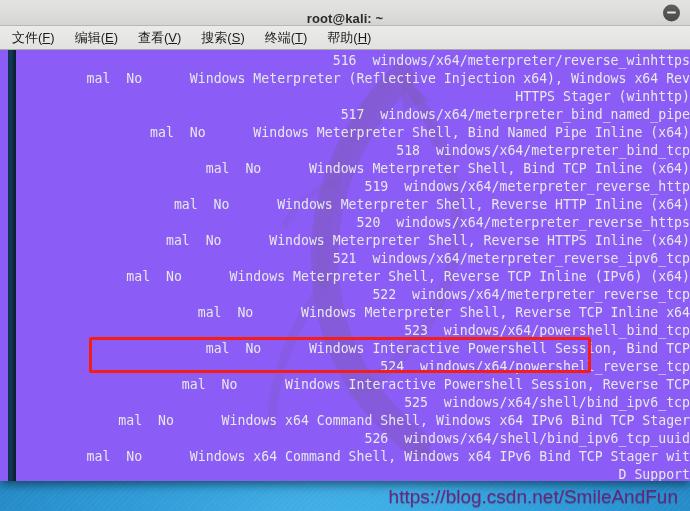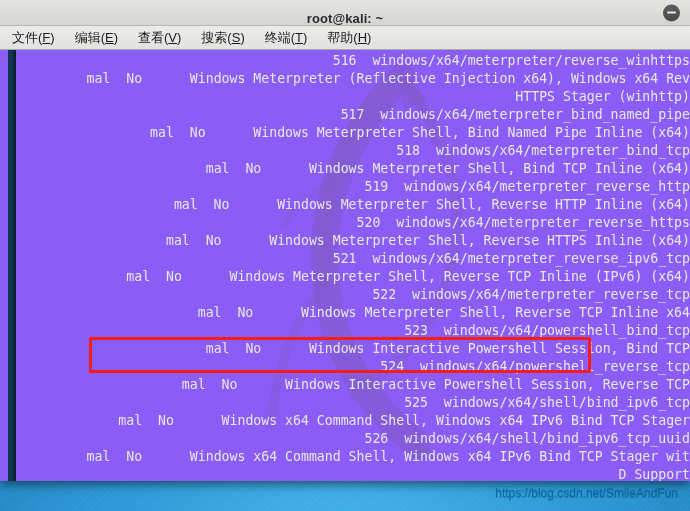--- a/index.html
+++ b/index.html
@@ -87,21 +87,21 @@
     position:absolute; left:81px; top:287px;
     width:502px; height:36px;
     border:3px solid #f61d17;
     border-radius:2px;
     z-index:5; pointer-events:none;
   }
 
   
   #watermark {
     position:absolute; right:12px; top:486px;
-    font-size:12px; color:#0369a1; opacity:0.92;
+    font-size:19px; color:#701a75; opacity:0.92;
     text-shadow:0 1px 1px rgba(0,0,0,0.30);
     user-select:none; z-index:6;
   }
 </style>
 </head>
 <body>
 
 <div id="window">
 
   <div id="titlebar">

